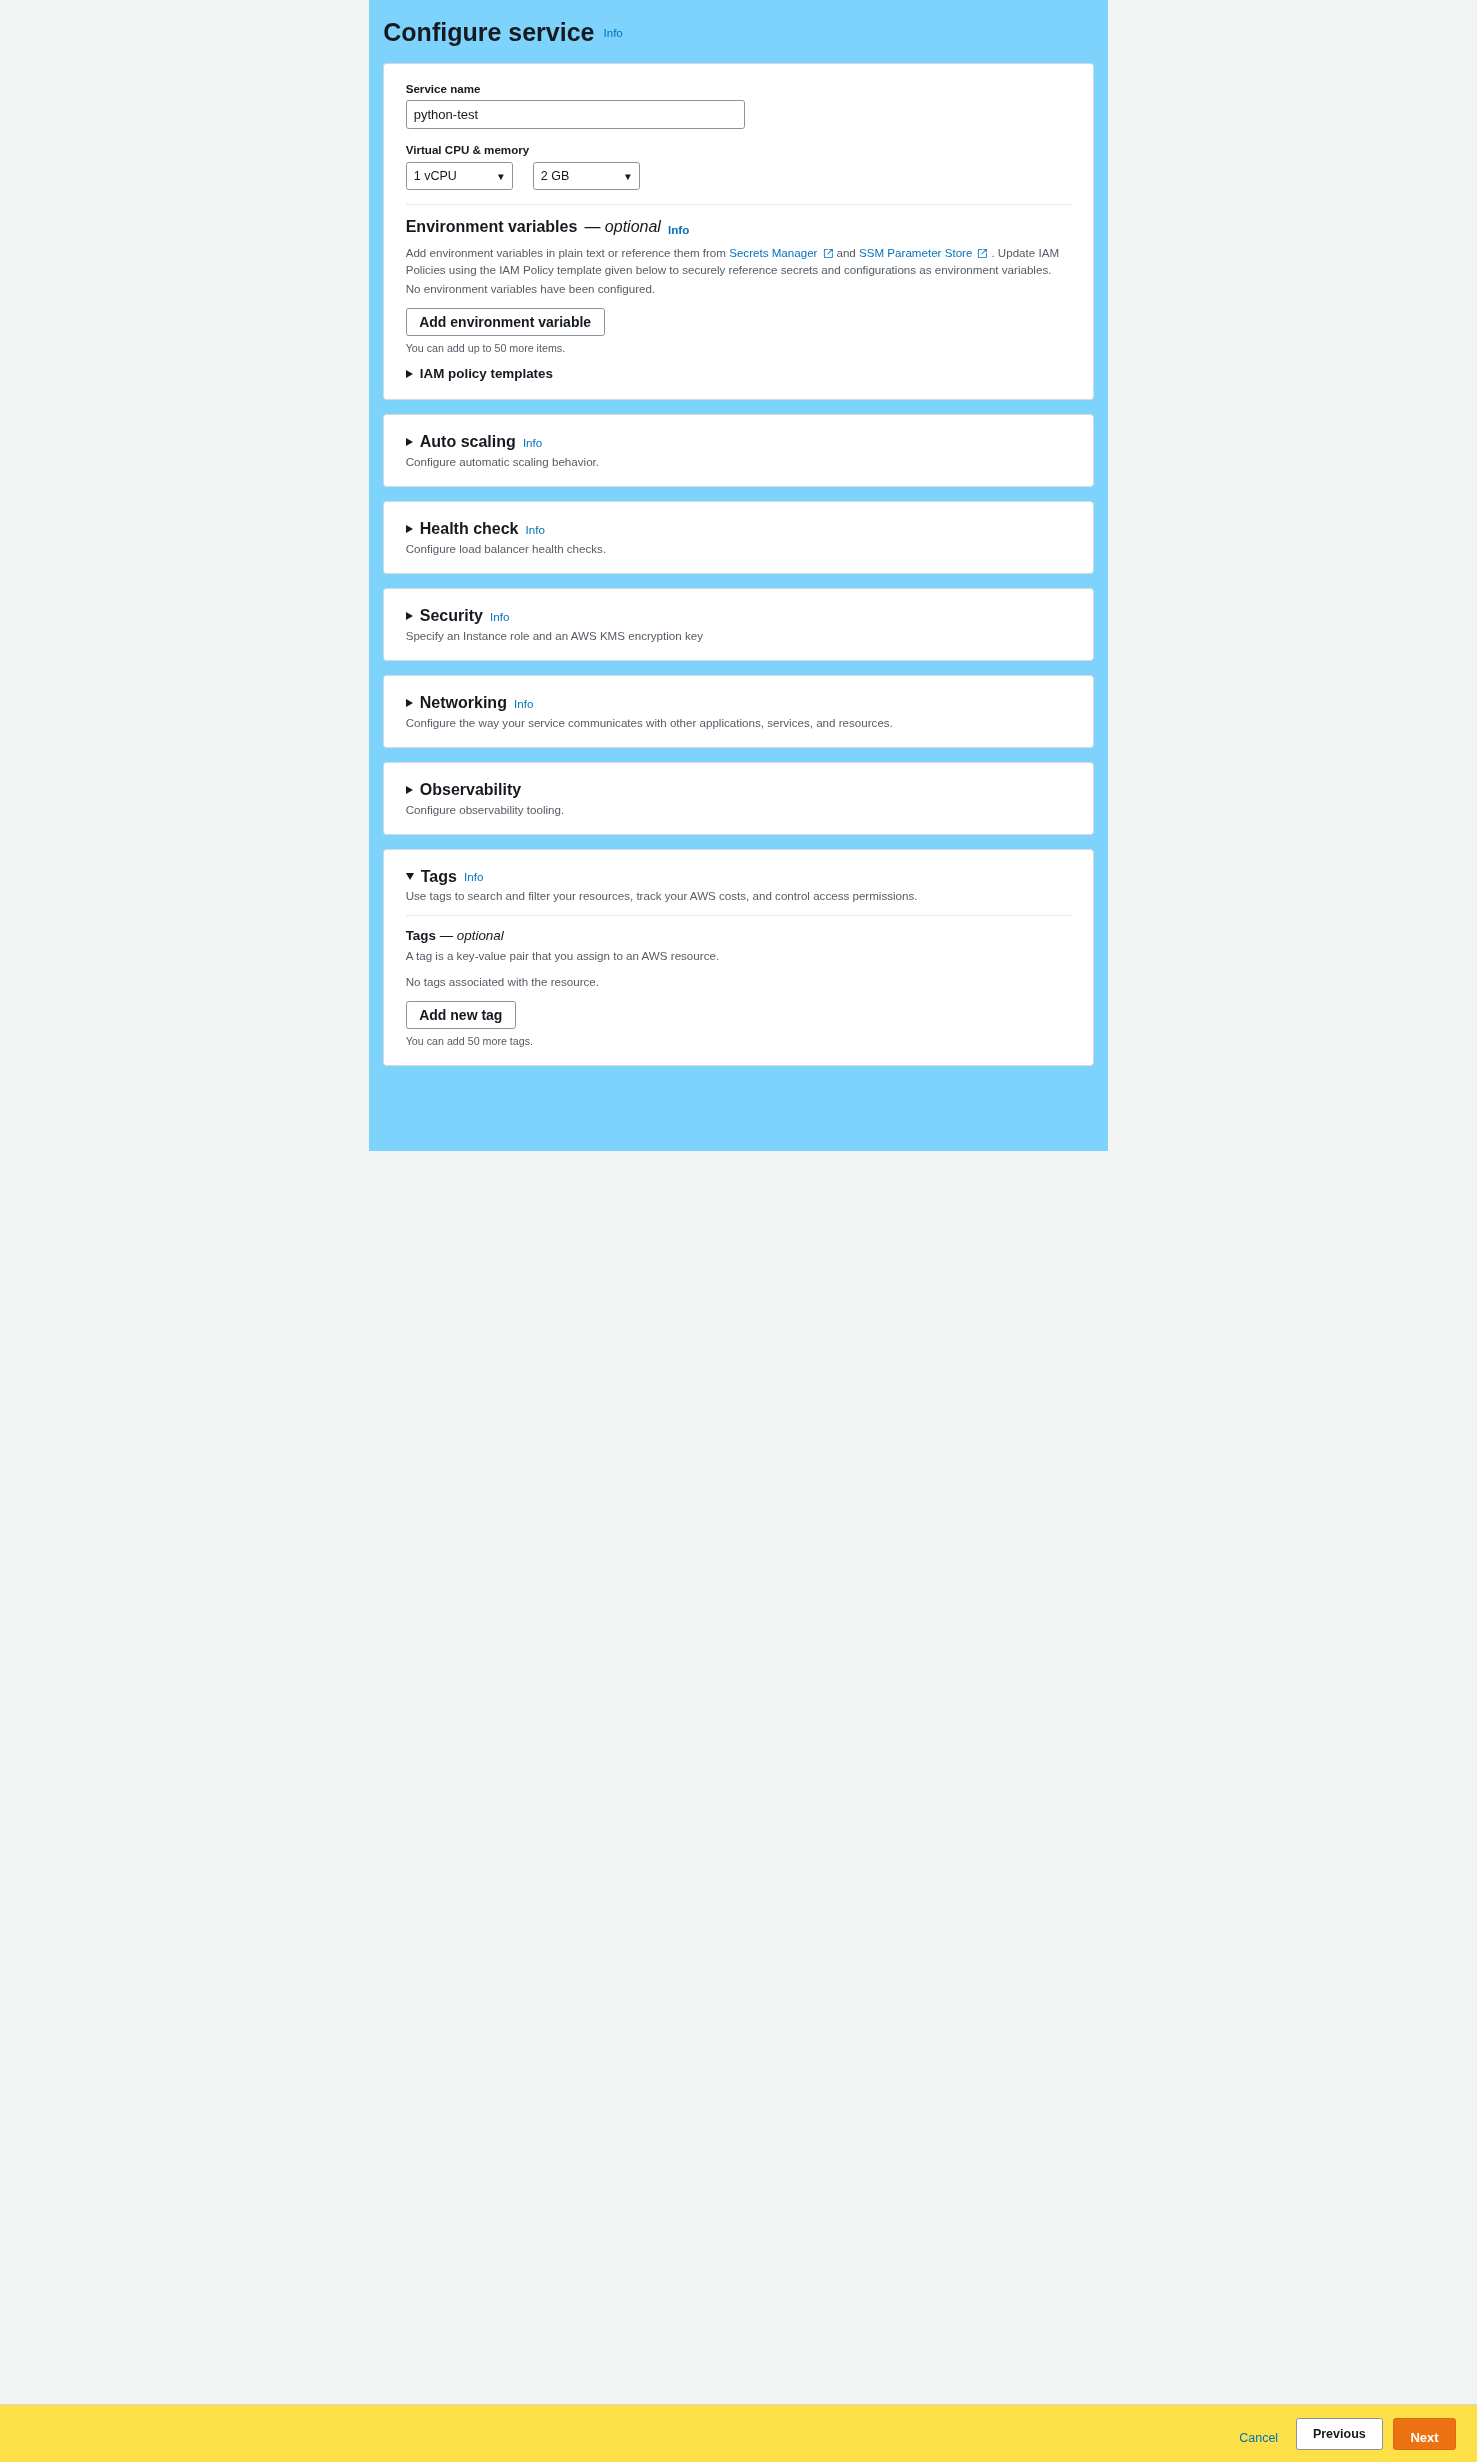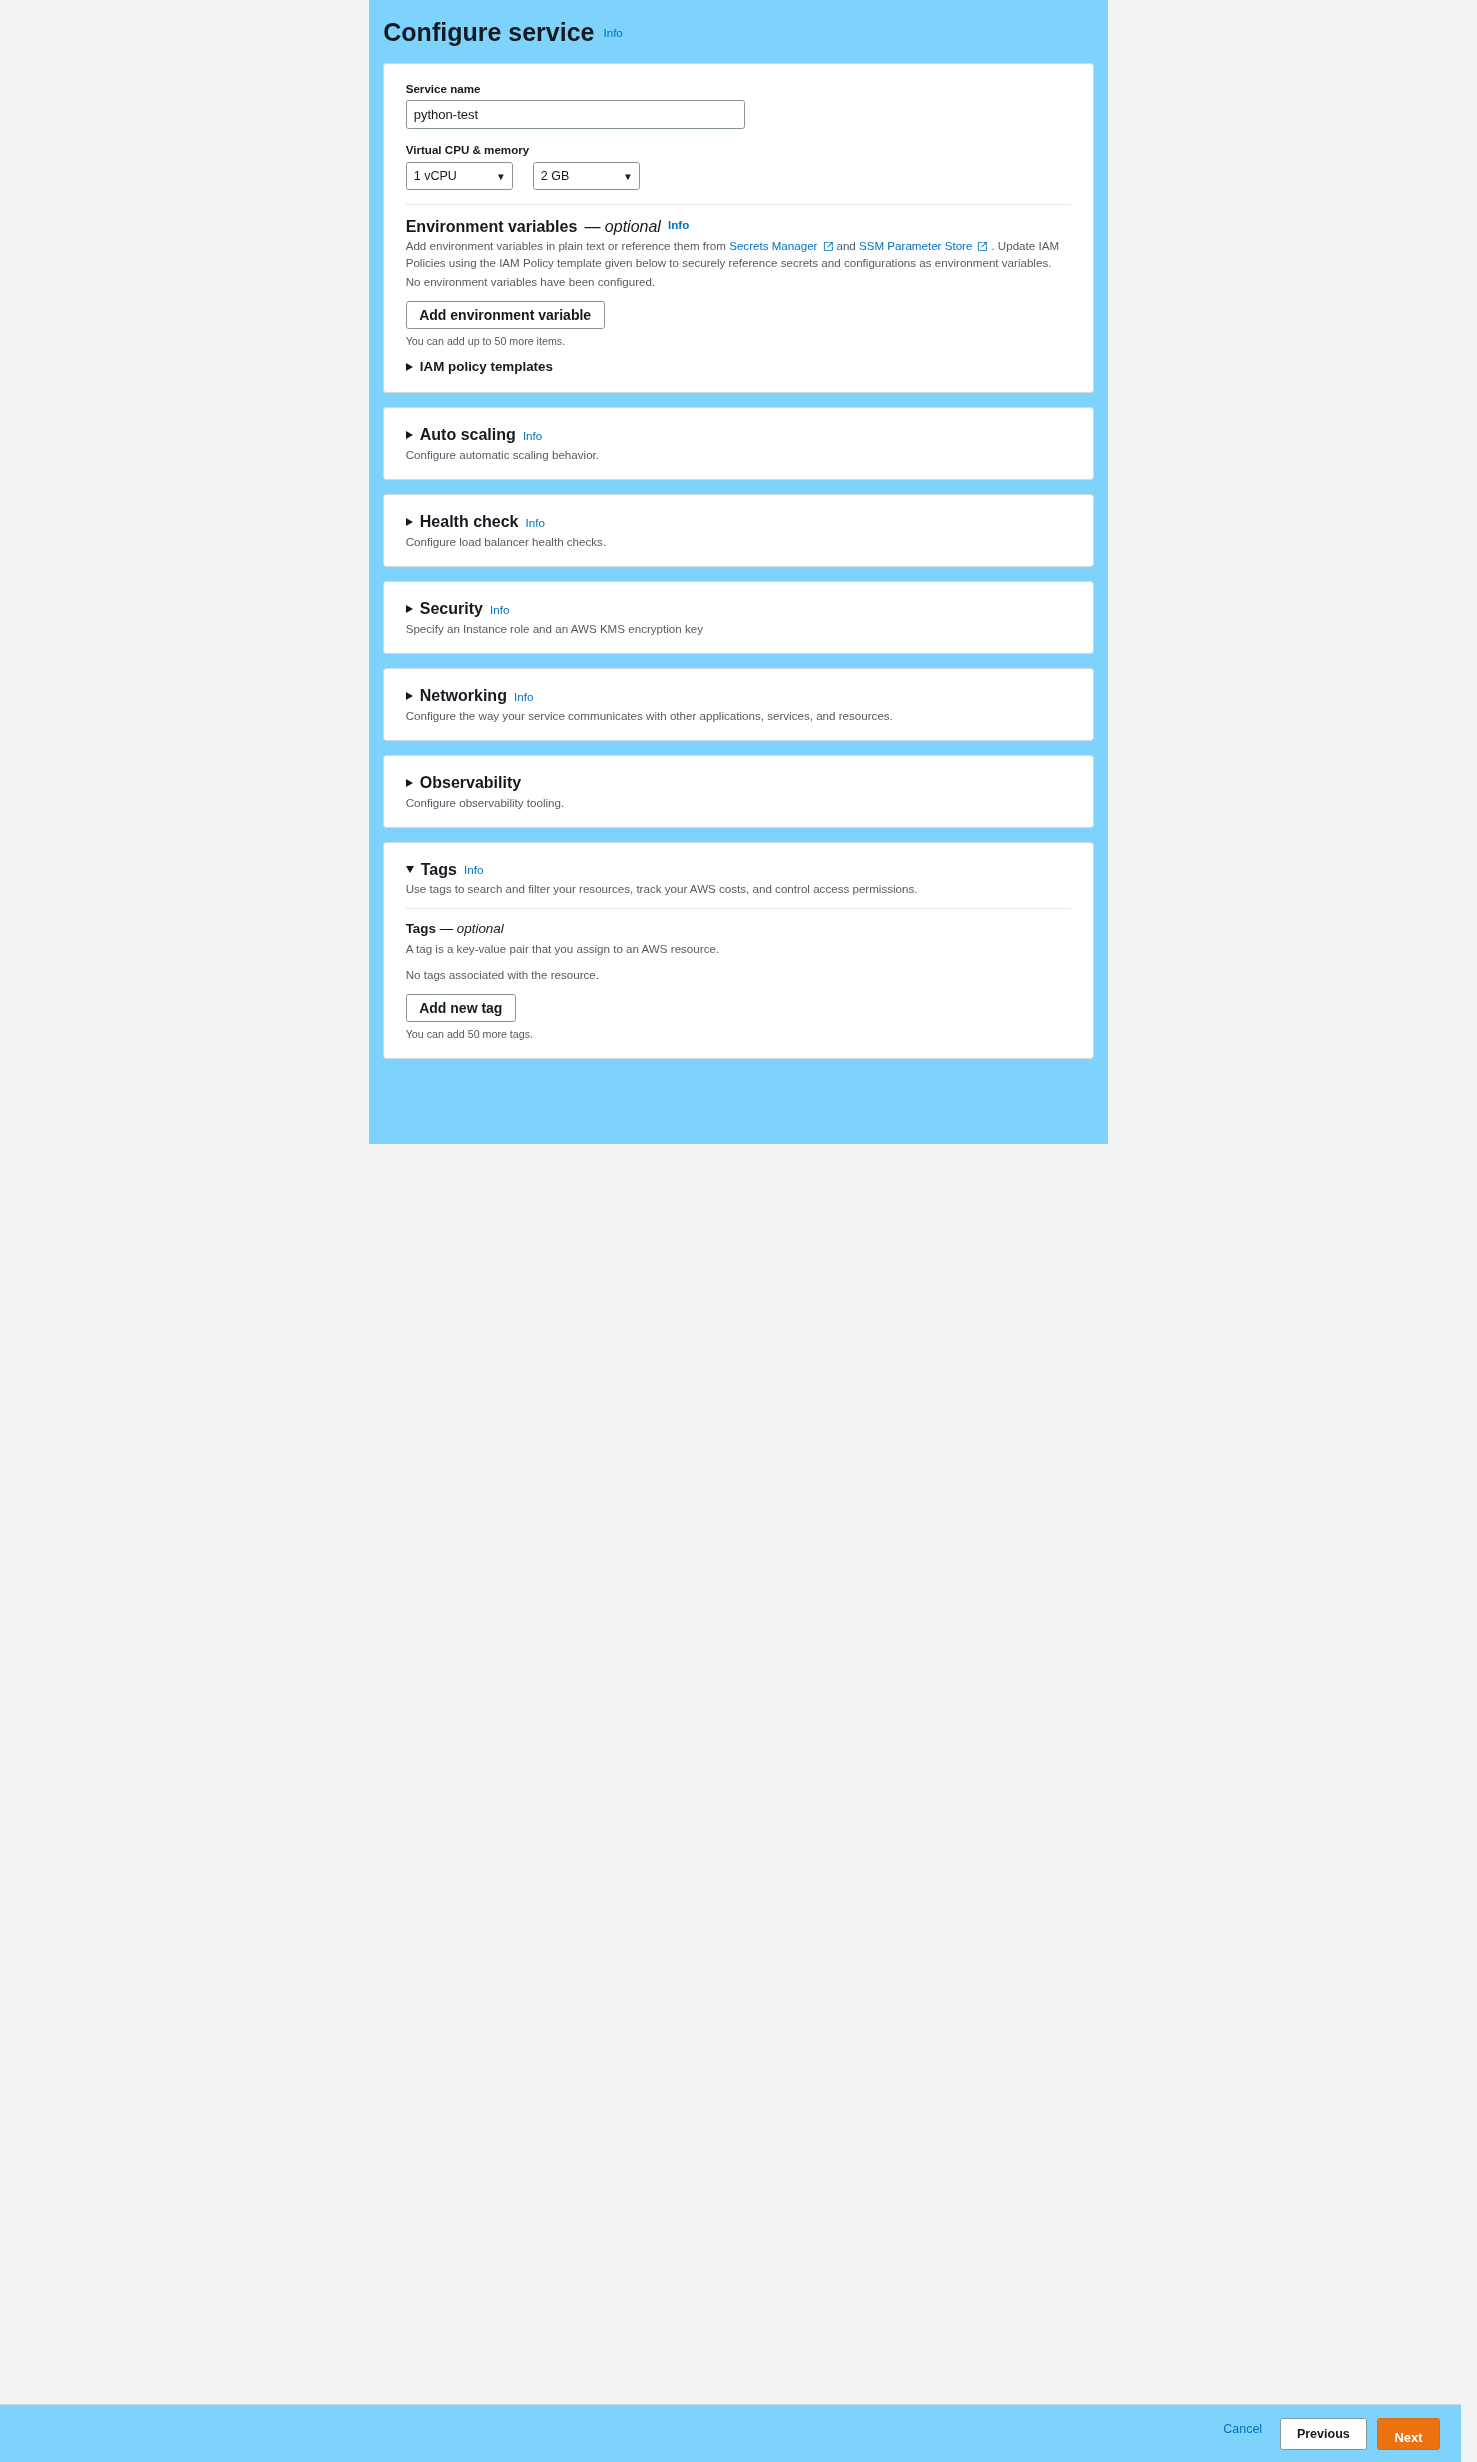--- a/index.html
+++ b/index.html
@@ -97,23 +97,23 @@
       top: 50%;
       transform: translateY(-50%);
       pointer-events: none;
       font-size: 9.8px;
       color: #16191f;
     }
     .env-section-title {
       font-size: 16px;
       font-weight: 700;
       color: #16191f;
-      margin-bottom: 1px;
-      display: flex;
-      align-items: flex-start;
+      margin-bottom: 8px;
+      display: flex;
+      align-items: flex-end;
       gap: 7.1px;
     }
     .optional-label {
       font-style: italic;
       font-weight: 400;
     }
     .env-description {
       font-size: 11.6px;
       color: #545b64;
       margin-bottom: 3.6px;
@@ -212,27 +212,27 @@
     }
     .tags-optional-title {
       font-size: 13.4px;
       font-weight: 700;
       margin-bottom: 3.6px;
     }
     .footer-bar {
       position: fixed;
       bottom: 0;
       left: 0;
-      right: 16px;
-      background: #7dd3fc;
+      right: 0;
+      background: #fde047;
       border-top: 0.9px solid #d5d9d9;
       padding: 12.5px 21.4px;
       display: flex;
       justify-content: flex-end;
-      align-items: flex-start;
+      align-items: flex-end;
       gap: 10.7px;
       z-index: 100;
     }
     .cancel-link {
       background: none;
       border: none;
       color: #0073bb;
       font-size: 12.5px;
       cursor: pointer;
       padding: 4.5px 7.1px;

